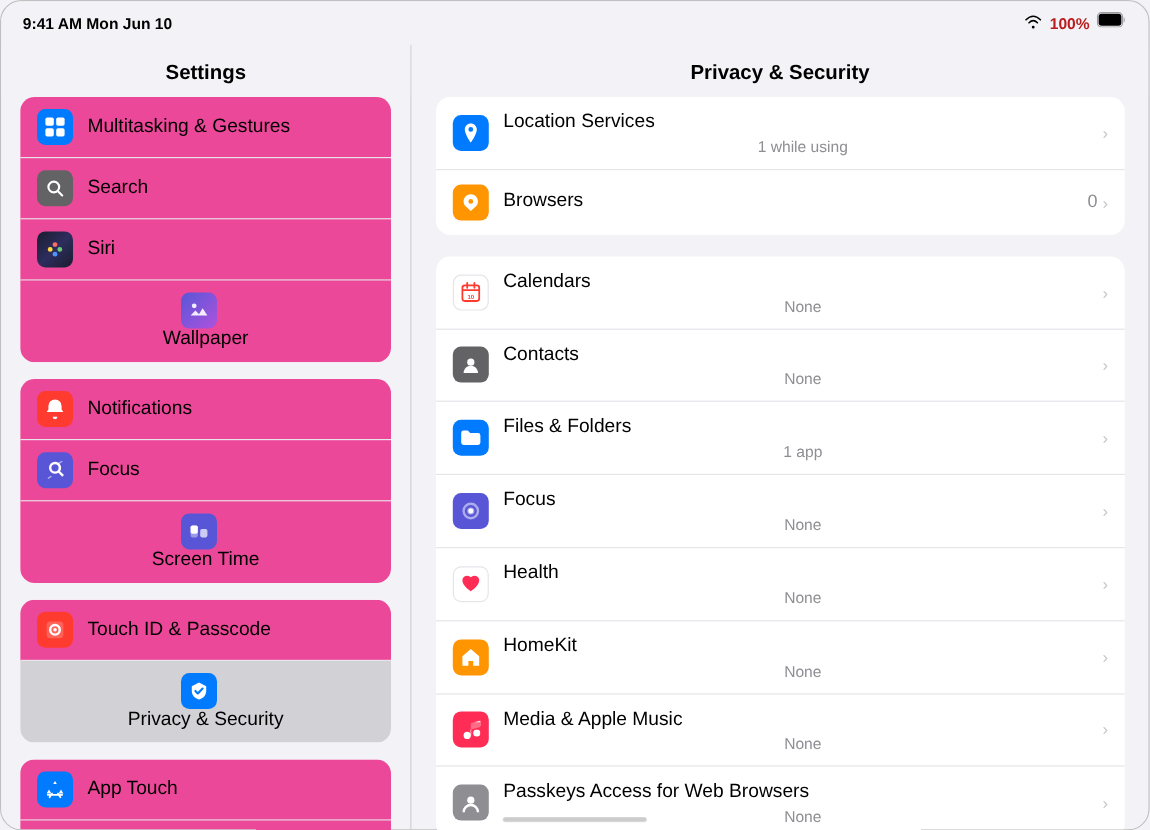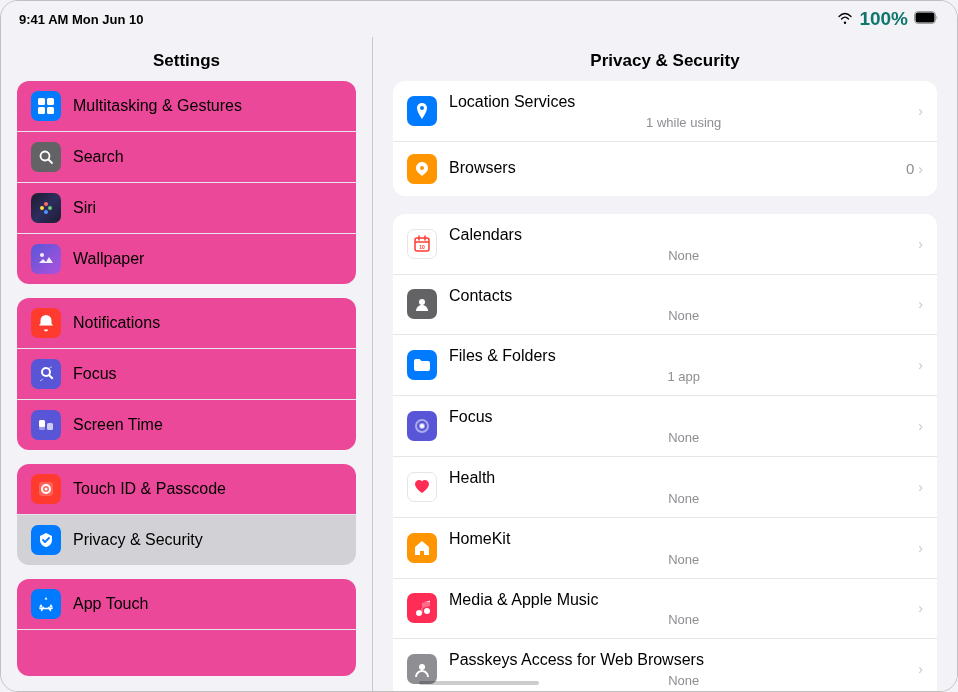--- a/index.html
+++ b/index.html
@@ -30,35 +30,35 @@
       font-size: 13px;
       font-weight: 600;
       color: #000;
     }
     .status-right {
       display: flex;
       align-items: center;
       gap: 6px;
     }
     .battery-pct {
-      font-size: 19px;
+      font-size: 13px;
       font-weight: 600;
-      color: #0f766e;
+      color: #b91c1c;
     }
 
     
     .container {
       position: absolute;
       top: 36px; left: 0; right: 0; bottom: 0;
       display: flex;
     }
 
     
     .sidebar {
-      width: 372px;
+      width: 342px;
       background: #f2f2f7;
       border-right: 1px solid #c8c8cc;
       display: flex;
       flex-direction: column;
       overflow: hidden;
     }
     .sidebar-title {
       font-size: 17px;
       font-weight: 600;
       color: #000;
@@ -82,20 +82,21 @@
       align-items: center;
       padding: 10px 14px;
       cursor: pointer;
       border-bottom: 1px solid #e5e5ea;
       background: #ec4899;
       transition: background 0.1s;
       min-height: 46px;
     }
     .sidebar-item:last-child {
       border-bottom: none;
+      flex-direction: column;
     }
     .sidebar-item.active {
       background: #d1d1d6;
     }
     .item-icon {
       width: 30px;
       height: 30px;
       border-radius: 7px;
       margin-right: 12px;
       flex-shrink: 0;

